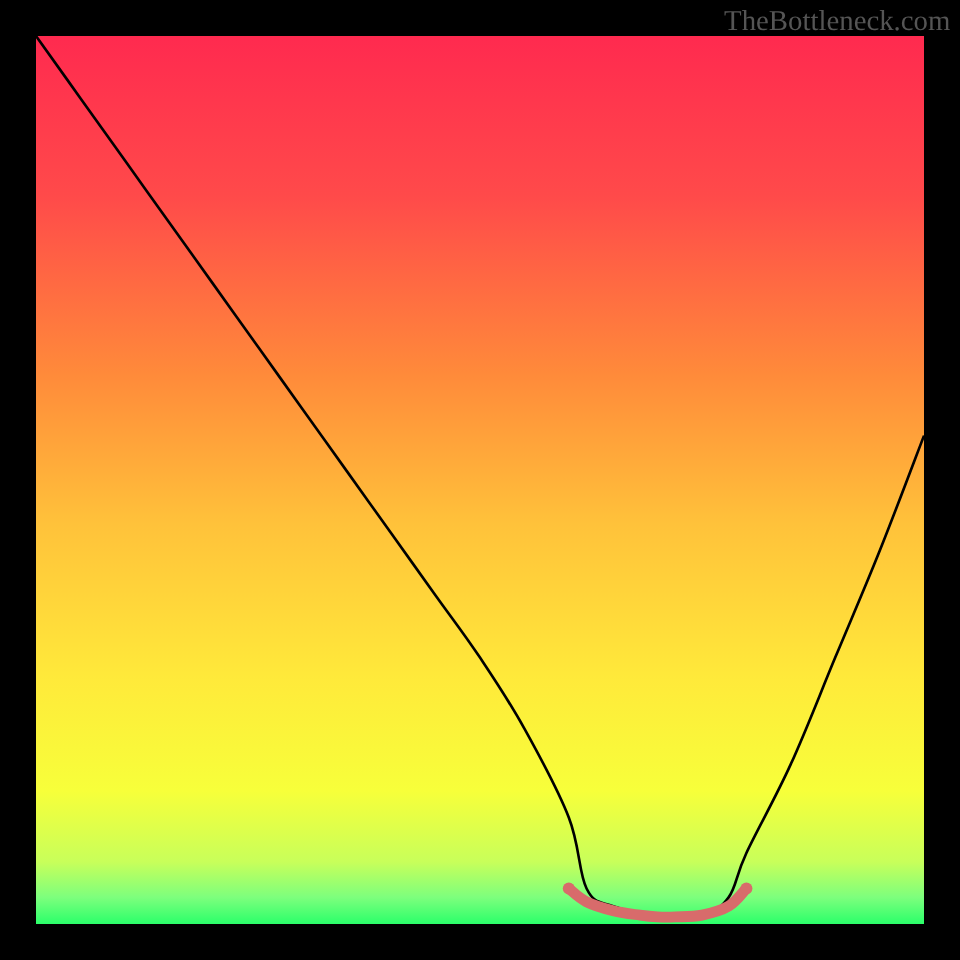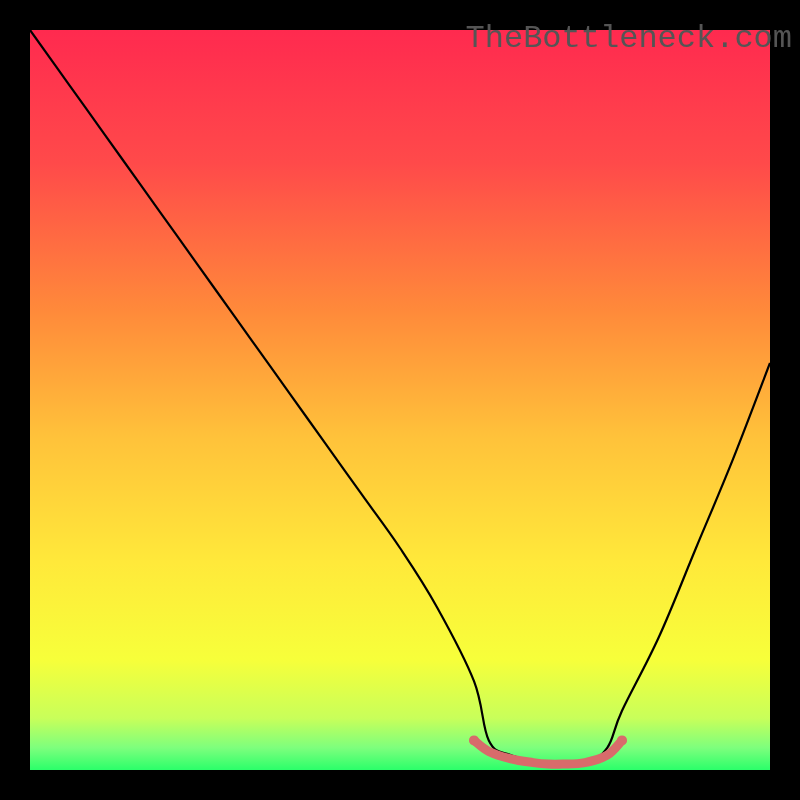--- a/index.html
+++ b/index.html
@@ -5,25 +5,25 @@
   * { margin: 0; padding: 0; box-sizing: border-box; }
   html, body { width: 800px; height: 800px; background: #000; overflow: hidden; }
   .container {
     position: relative;
     width: 800px;
     height: 800px;
     background: #000;
   }
   .watermark {
     position: absolute;
-    top: 20px;
+    top: 5px;
     right: 8px;
     color: #555;
-    font-family: Liberation Mono, monospace;
-    font-size: 32px;
+    font-family: Liberation Serif, serif;
+    font-size: 24px;
     font-weight: 400;
     z-index: 10;
   }
   .plot {
     position: absolute;
     left: 30px;
     top: 30px;
     width: 740px;
     height: 740px;
   }

